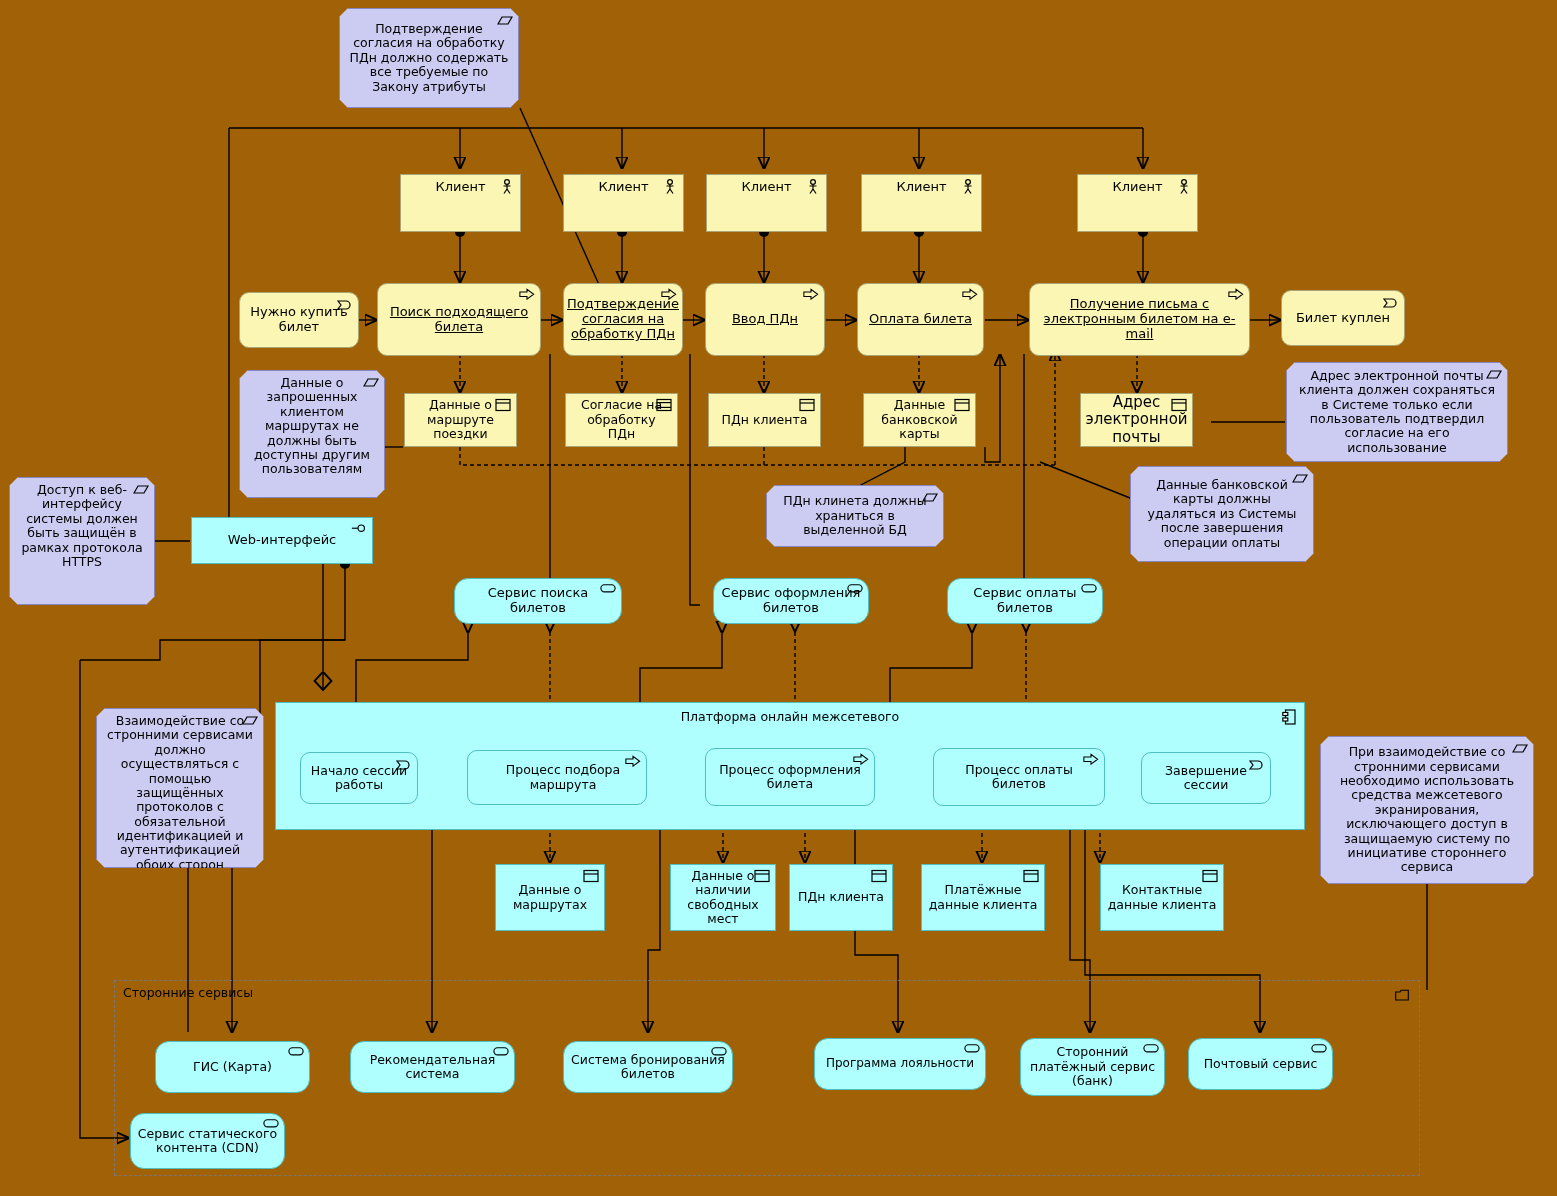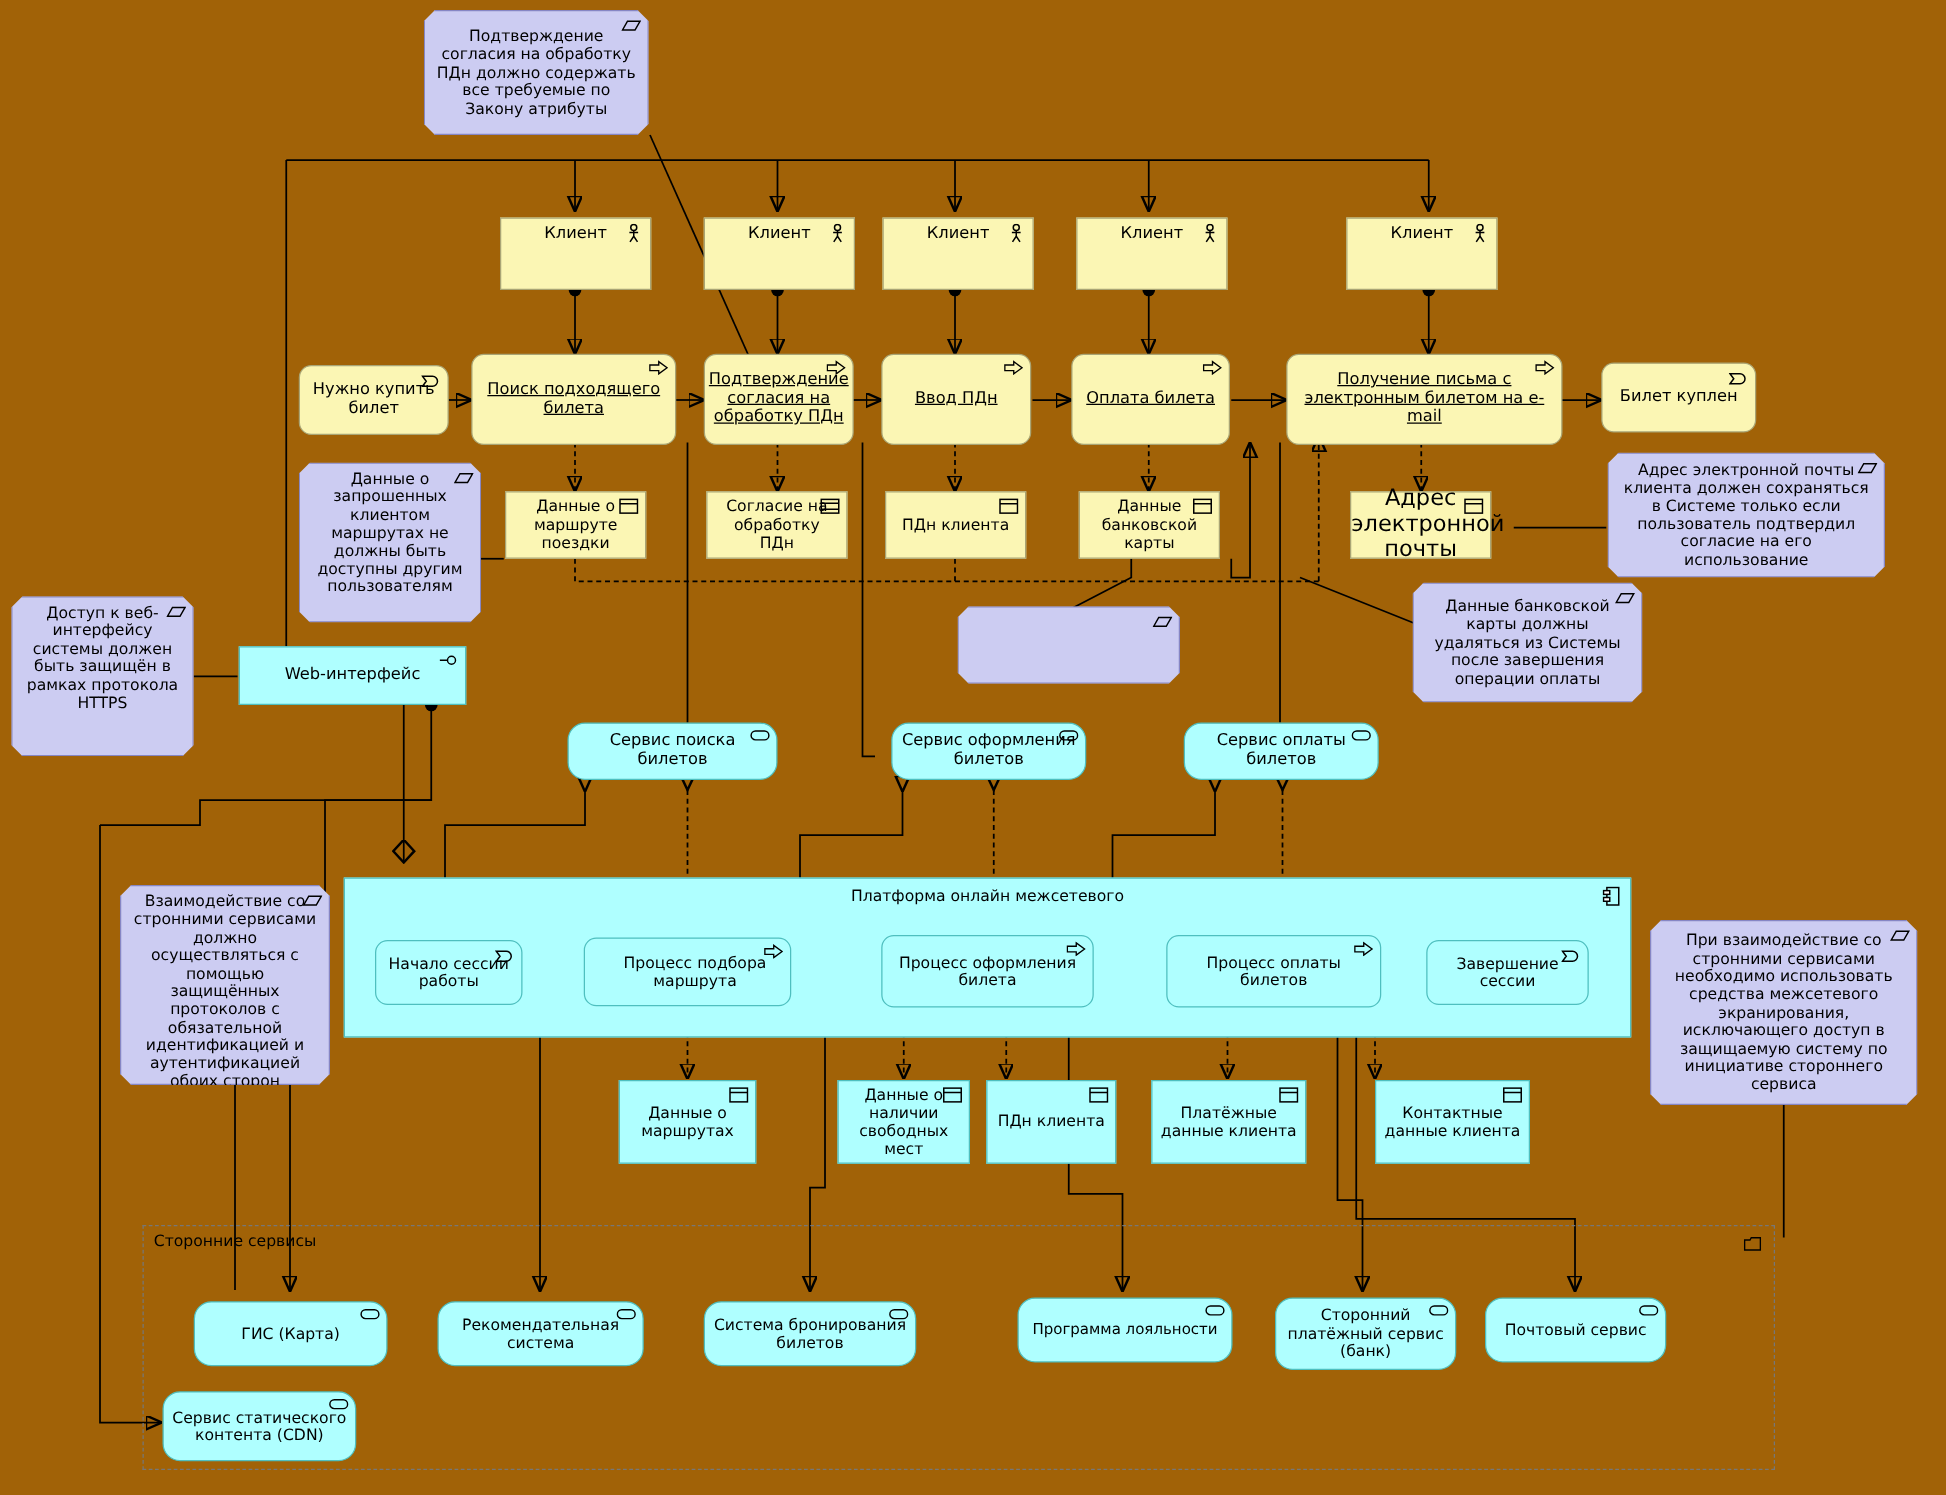--- a/index.html
+++ b/index.html
@@ -182,20 +182,21 @@
   <div class="node req top-text" style="left:9px;top:477px;width:146px;height:128px;font-size:12.5px;">
     <span class="lbl">Доступ к веб-интерфейсу системы должен быть защищён в рамках протокола HTTPS</span>
     <span class="ico">
       <svg viewBox="0 0 16 16">
           <path d="M1,11 L5,4 L15,4 L11,11 z" fill="none" stroke="#000" stroke-width="1.2"></path>
         </svg>
     </span>
   </div>
 
   <div class="node req" style="left:766px;top:485px;width:178px;height:62px;font-size:12.5px;">
+    <span class="lbl">ПДн клинета должны храниться в выделенной БД</span>
     <span class="ico">
       <svg viewBox="0 0 16 16">
           <path d="M1,11 L5,4 L15,4 L11,11 z" fill="none" stroke="#000" stroke-width="1.2"></path>
         </svg>
     </span>
   </div>
 
   <div class="node req" style="left:1286px;top:362px;width:222px;height:100px;font-size:12.5px;">
     <span class="lbl">Адрес электронной почты клиента должен сохраняться в Системе только если пользователь подтвердил согласие на его использование</span>
     <span class="ico">
@@ -366,21 +367,21 @@
   </div>
   <div class="node biz biz-obj" style="left:863px;top:393px;width:113px;height:54px;font-size:12.5px;">
     <span class="lbl">Данные банковской карты</span>
     <span class="ico">
       <svg viewBox="0 0 16 14">
           <rect x="1" y="1.5" width="14" height="11" fill="none" stroke="#000" stroke-width="1.2"></rect>
           <line x1="1" y1="5" x2="15" y2="5" stroke="#000" stroke-width="1.2"></line>
         </svg>
     </span>
   </div>
-  <div class="node biz biz-obj" style="left:1080px;top:393px;width:113px;height:54px;font-size:18px;">
+  <div class="node biz biz-obj" style="left:1080px;top:393px;width:113px;height:54px;font-size:15px;">
     <span class="lbl">Адрес электронной почты</span>
     <span class="ico">
       <svg viewBox="0 0 16 14">
           <rect x="1" y="1.5" width="14" height="11" fill="none" stroke="#000" stroke-width="1.2"></rect>
           <line x1="1" y1="5" x2="15" y2="5" stroke="#000" stroke-width="1.2"></line>
         </svg>
     </span>
   </div>
 
   <div class="node app app-comp" style="left:191px;top:517px;width:182px;height:47px;font-size:13px;">
@@ -430,21 +431,21 @@
   </div>
 
   <div class="node app app-proc" style="left:300px;top:752px;width:118px;height:52px;font-size:12.5px;">
     <span class="lbl">Начало сессии работы</span>
     <span class="ico">
       <svg viewBox="0 0 16 16">
           <path d="M1,4 L9,4 A4,4 0 0 1 9,12 L1,12 L4,8 z" fill="none" stroke="#000" stroke-width="1.2"></path>
         </svg>
     </span>
   </div>
-  <div class="node app app-proc" style="left:467px;top:750px;width:166px;height:55px;font-size:12.5px;padding-left:12px;">
+  <div class="node app app-proc" style="left:467px;top:750px;width:180px;height:55px;font-size:12.5px;padding-left:12px;">
     <span class="lbl">Процесс подбора маршрута</span>
     <span class="ico">
       <svg viewBox="0 0 18 14">
           <path d="M1,4.5 L9,4.5 L9,1.5 L16.5,7 L9,12.5 L9,9.5 L1,9.5 z" fill="none" stroke="#000" stroke-width="1.2"></path>
         </svg>
     </span>
   </div>
   <div class="node app app-proc" style="left:705px;top:748px;width:170px;height:58px;font-size:12.5px;">
     <span class="lbl">Процесс оформления билета</span>
     <span class="ico">

